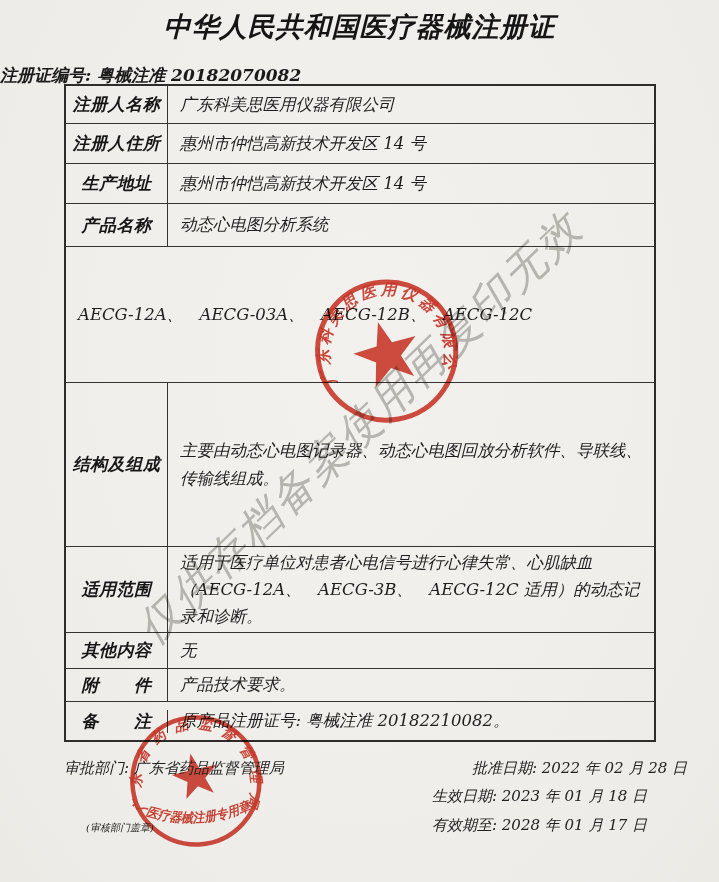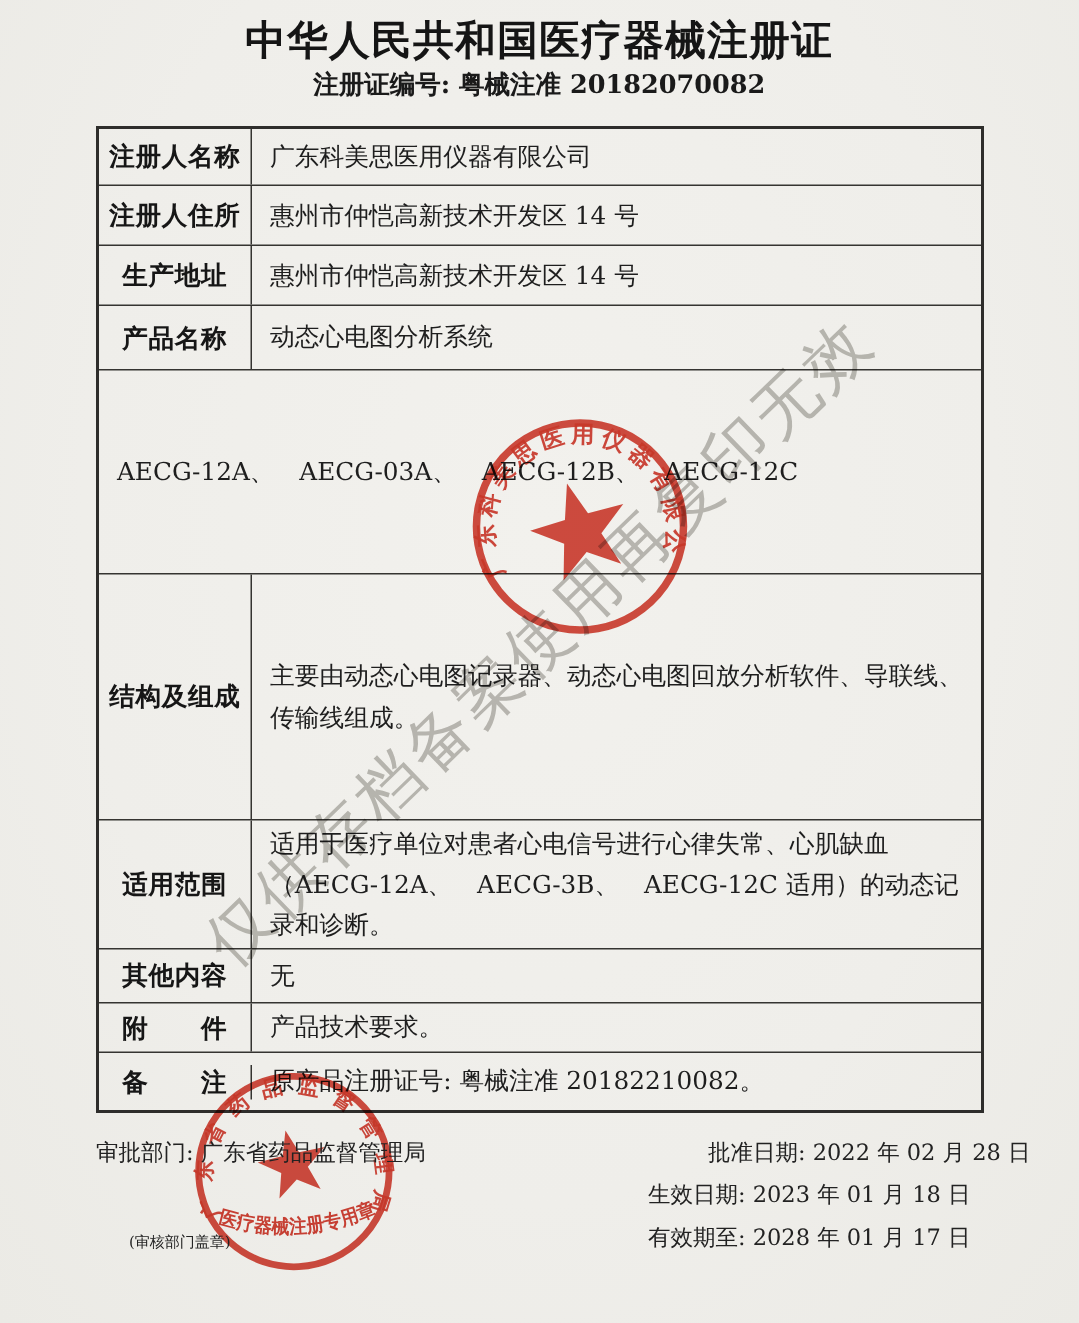--- a/index.html
+++ b/index.html
@@ -5,31 +5,31 @@
   * { margin:0; padding:0; box-sizing:border-box; }
   html,body { background:#e8e7e3; }
   .page {
     position:relative;
     width:719px; height:882px;
     background:#f0efeb;
     background-image: radial-gradient(ellipse at 50% 40%, #f2f1ed 0%, #efeeea 60%, #ebeae5 100%);
     overflow:hidden;
     font-family:"DejaVu Serif","Liberation Serif",serif;
     color:#1c1c1c;
+    font-style:italic;
   }
   .title {
     position:absolute; top:9px; left:0; width:100%;
     text-align:center;
     font-family:"DejaVu Sans","Liberation Sans",sans-serif;
     font-weight:800; font-size:27px; letter-spacing:1px;
     color:#151515;
   }
   .cert-no {
-    position:absolute; top:45px; left:0; width:100%;
-    text-align:center;
+    position:absolute; top:64px; left:0; width:100%;
     font-weight:700; font-size:17px;
     color:#1a1a1a;
   }
   .reg-table {
     position:absolute; left:64px; top:84px; width:592px;
     border:2px solid #2e2d2b;
     display:flex; flex-direction:column;
     background:transparent;
   }
   .row { display:flex; border-bottom:1.5px solid #353431; }

